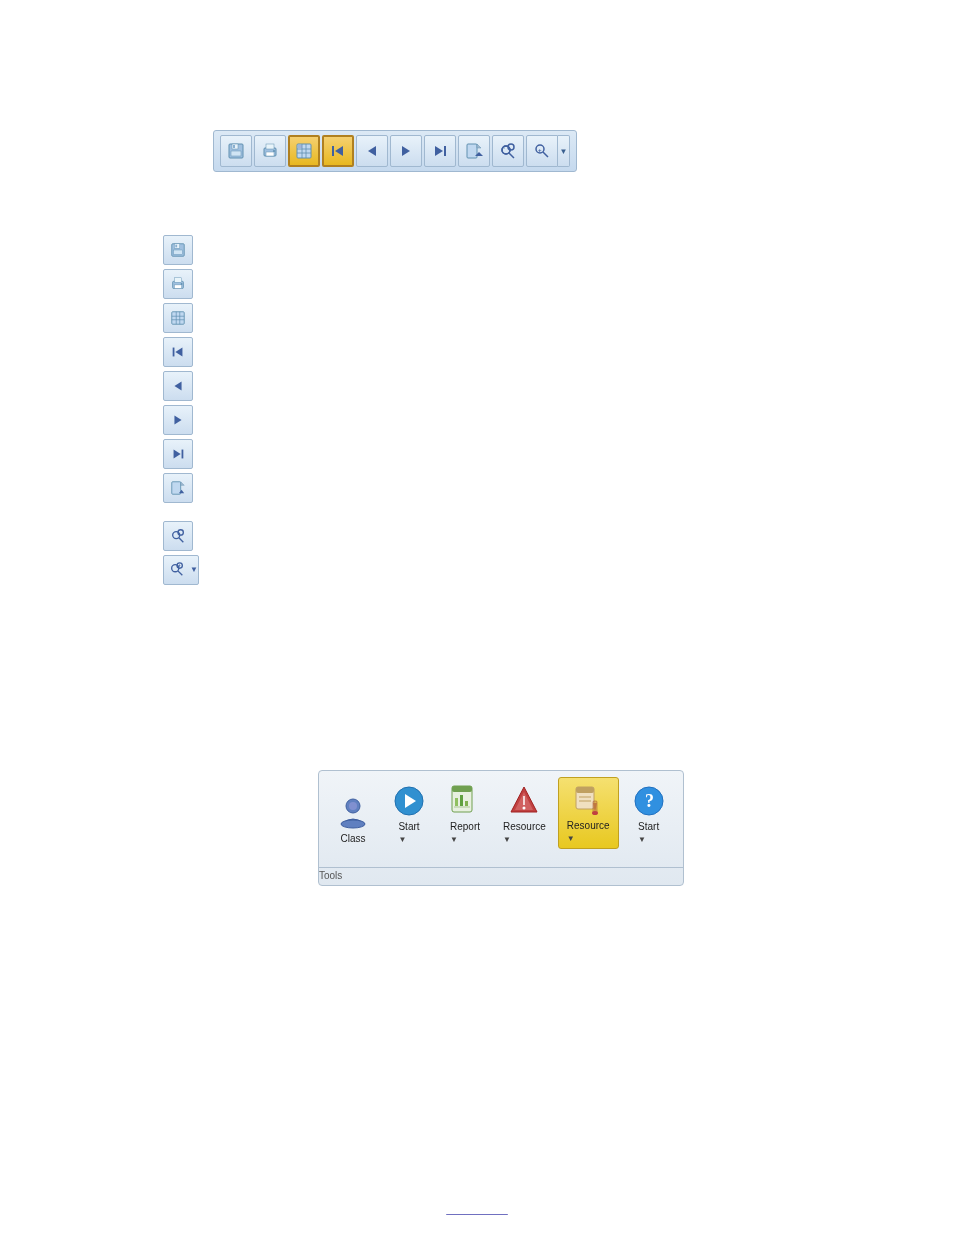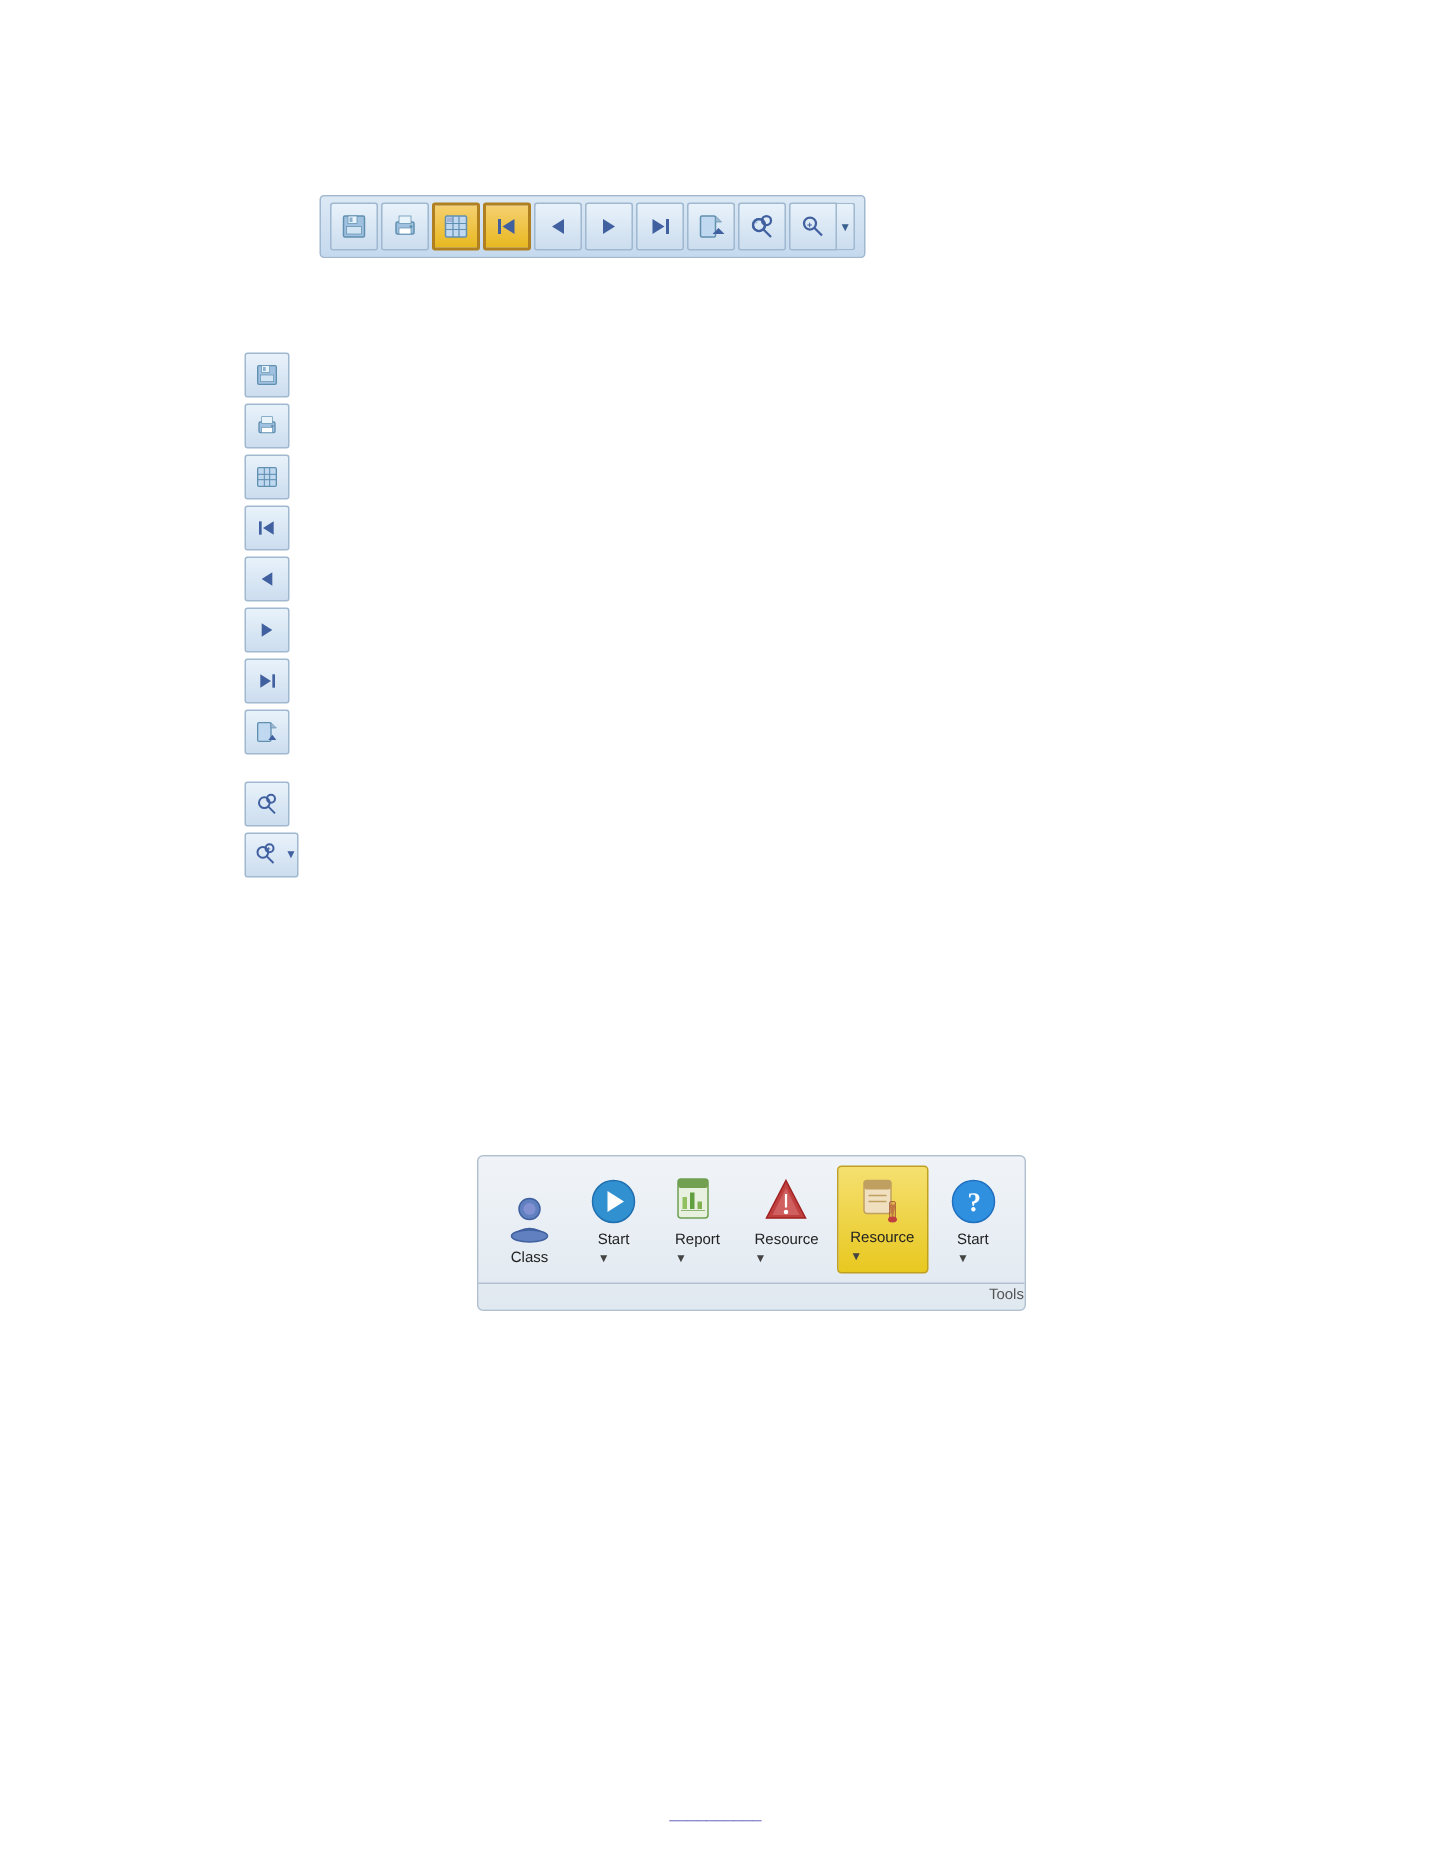--- a/index.html
+++ b/index.html
@@ -160,36 +160,37 @@
       text-align: left;
       line-height: 1.2;
     }
 
     .ribbon-arrow {
       font-size: 8px;
       color: #444;
     }
 
     .ribbon-group-label {
-      text-align: right;
+      text-align: left;
       font-size: 10px;
       color: #555;
       border-top: 1px solid #b0c0d0;
       padding-top: 2px;
-      margin-top: 4px;
+      margin-top: 16px;
     }
 
     
     .page-number {
       position: absolute;
       bottom: 20px;
       left: 50%;
       transform: translateX(-50%);
       font-size: 11px;
       color: #7070c0;
+      text-decoration: underline;
       cursor: pointer;
     }
   </style>
 </head>
 <body>
 
 <div class="top-toolbar">
 
   <div class="toolbar-btn" title="Save">
     <svg width="18" height="18" viewBox="0 0 18 18">

